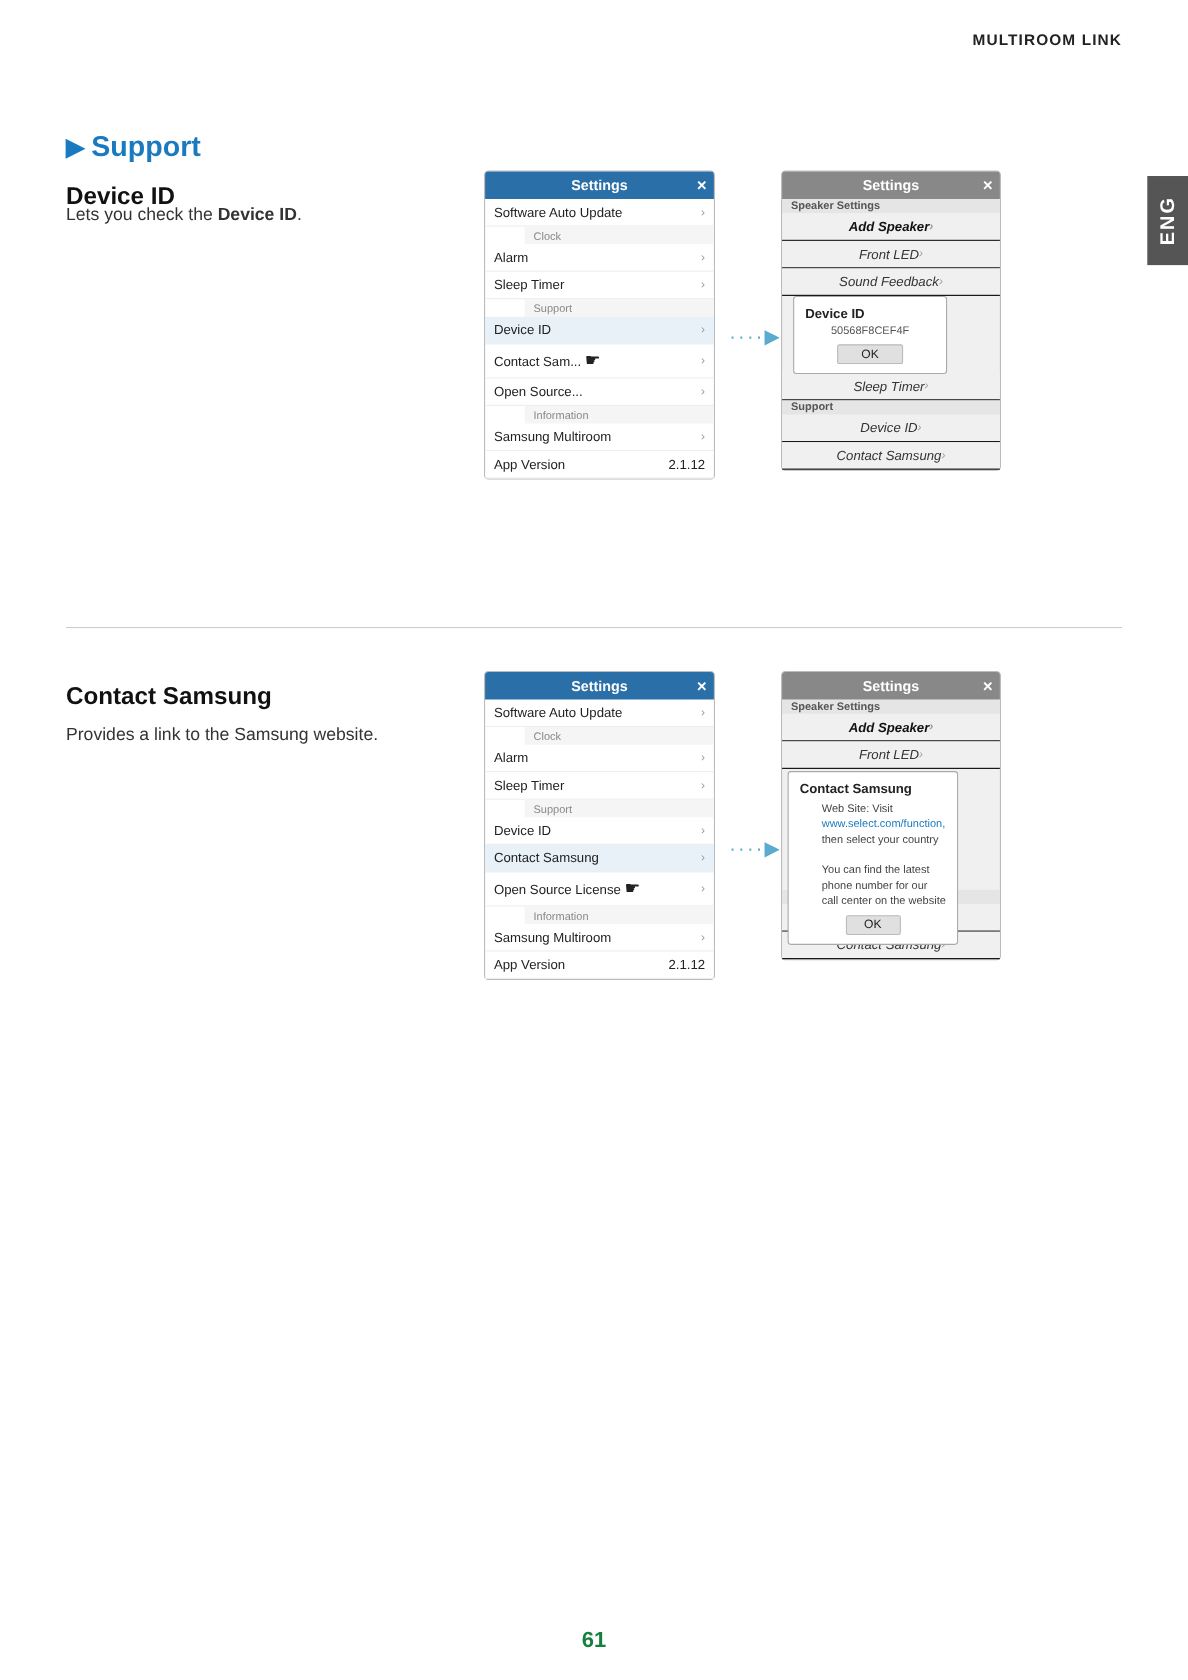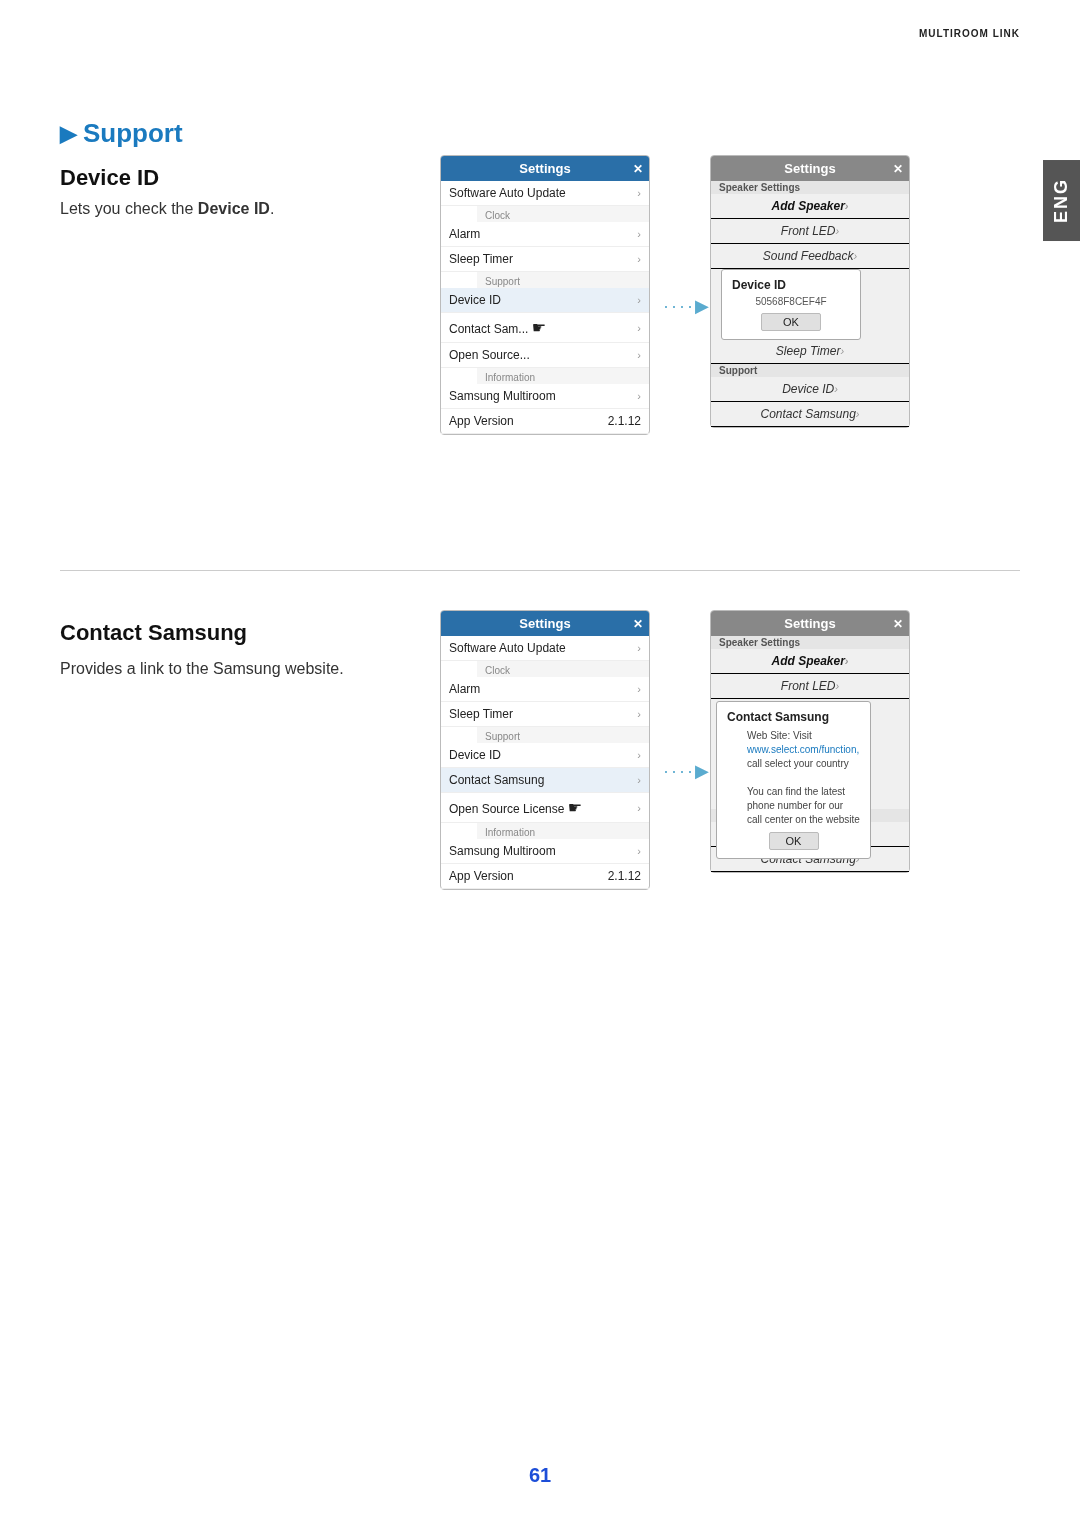--- a/index.html
+++ b/index.html
@@ -10,21 +10,21 @@
       font-family: Arial, sans-serif;
       position: relative;
       overflow: hidden;
     }
 
     
     .top-label {
       position: absolute;
       top: 28px;
       right: 60px;
-      font-size: 10px;
+      font-size: 14px;
       font-weight: bold;
       letter-spacing: 1px;
       color: #222;
     }
 
     
     .eng-tab {
       position: absolute;
       top: 160px;
       right: 0;
@@ -271,25 +271,25 @@
       text-align: center;
       padding: 2px 0;
       font-size: 11px;
       cursor: pointer;
       color: #222;
     }
 
     
     .page-number {
       position: absolute;
-      bottom: 40px;
+      bottom: 24px;
       left: 50%;
       transform: translateX(-50%);
       font-size: 20px;
-      color: #1d4ed8;
+      color: #15803d;
       font-weight: bold;
     }
 
     
     .divider {
       position: absolute;
       left: 60px;
       right: 60px;
       height: 1px;
       background: #ccc;
@@ -302,21 +302,21 @@
 
 <div class="eng-tab">ENG</div>
 
 <div class="section-title" style="top: 118px;">
   <span class="arrow">▶</span>
   <span>Support</span>
 </div>
 
 <div class="subsection-heading" style="top: 165px;">Device ID</div>
 
-<div class="subsection-desc" style="top: 200px;">
+<div class="subsection-desc" style="top: 187px;">
   <span>Lets you check the </span><b>Device ID</b><span>.</span>
 </div>
 
 <div class="settings-panel" style="left: 440px; top: 155px;">
   <div class="panel-header">
     <span>Settings</span>
     <span class="close-btn">✕</span>
   </div>
   <div class="panel-item">
     <span>Software Auto Update</span>
@@ -462,21 +462,21 @@
     <span>Front LED</span>
       <span class="chevron">›</span>
   </div>
 
   <div style="position: relative; height: 110px;">
     <div class="contact-dialog" style="top: 2px; left: 5px;">
       <div class="dialog-title">Contact Samsung</div>
       <div class="dialog-body">
         <span>Web Site: Visit</span><br>
         <span class="dialog-link">www.select.com/function,</span><br>
-        <span>call select your country</span>
+        <span>then select your country</span>
         <br><br>
         <span>You can find the latest phone number for our call center on the website</span>
       </div>
       <div class="ok-btn">OK</div>
     </div>
   </div>
   <div class="section-label">Support</div>
   <div class="panel-item">
     <span>Device ID</span>
       <span class="chevron">›</span>

